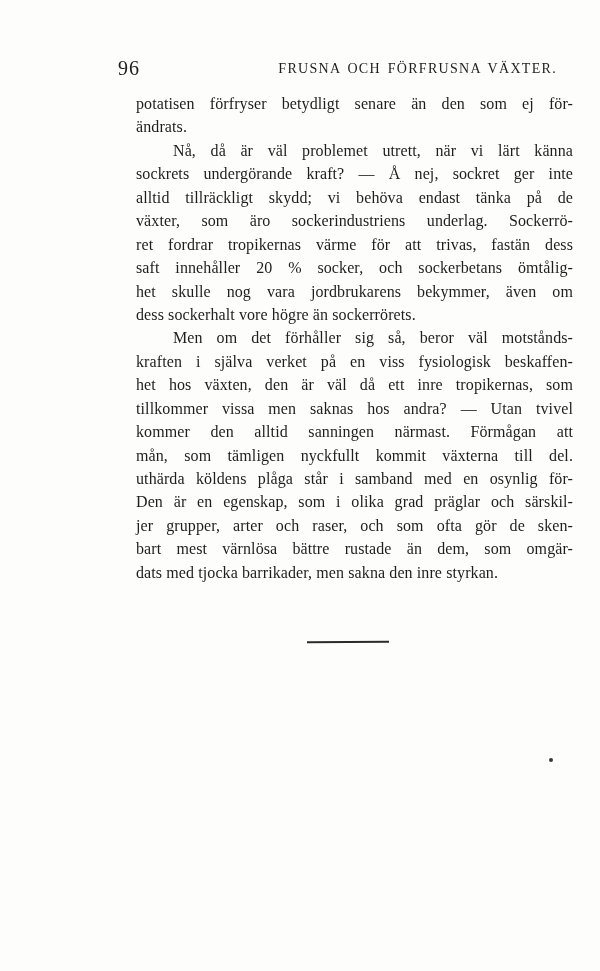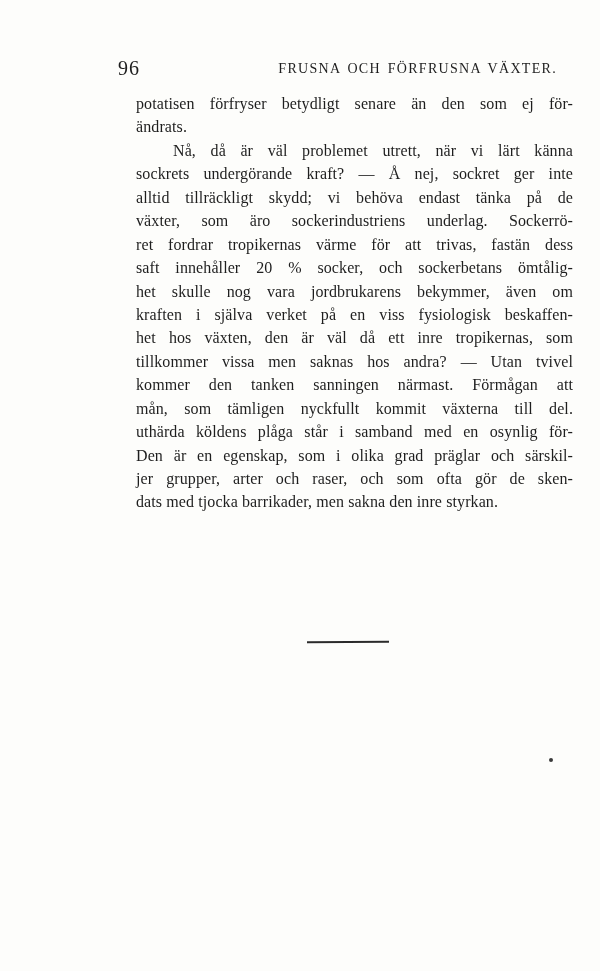--- a/index.html
+++ b/index.html
@@ -99,27 +99,30 @@
   <div class="body-text" id="body-text">
       <div class="line">potatisen förfryser betydligt senare än den som ej för-</div>
       <div class="line par-end">ändrats.</div>
       <div class="line indent">Nå, då är väl problemet utrett, när vi lärt känna</div>
       <div class="line">sockrets undergörande kraft? — Å nej, sockret ger inte</div>
       <div class="line">alltid tillräckligt skydd; vi behöva endast tänka på de</div>
       <div class="line">växter, som äro sockerindustriens underlag.  Sockerrö-</div>
       <div class="line">ret fordrar tropikernas värme för att trivas, fastän dess</div>
       <div class="line">saft innehåller 20 % socker, och sockerbetans ömtålig-</div>
       <div class="line">het skulle nog vara jordbrukarens bekymmer, även om</div>
+      <div class="line par-end">dess sockerhalt vore högre än sockerrörets.</div>
+      <div class="line indent">Men om det förhåller sig så, beror väl motstånds-</div>
       <div class="line">kraften i själva verket på en viss fysiologisk beskaffen-</div>
       <div class="line">het hos växten, den är väl då ett inre tropikernas, som</div>
       <div class="line">tillkommer vissa men saknas hos andra? — Utan tvivel</div>
-      <div class="line">kommer den tanken sanningen närmast.  Förmågan att</div>
+      <div class="line">kommer den alltid sanningen närmast.  Förmågan att</div>
       <div class="line">mån, som tämligen nyckfullt kommit växterna till del.</div>
       <div class="line">uthärda köldens plåga står i samband med en osynlig för-</div>
       <div class="line">Den är en egenskap, som i olika grad präglar och särskil-</div>
       <div class="line">jer grupper, arter och raser, och som ofta gör de sken-</div>
+      <div class="line">bart mest värnlösa bättre rustade än dem, som omgär-</div>
       <div class="line par-end">dats med tjocka barrikader, men sakna den inre styrkan.</div>
     </div>
 
   <div class="rule"></div>
 
   <div class="speck"></div>
 </div>
 
 </body></html>

